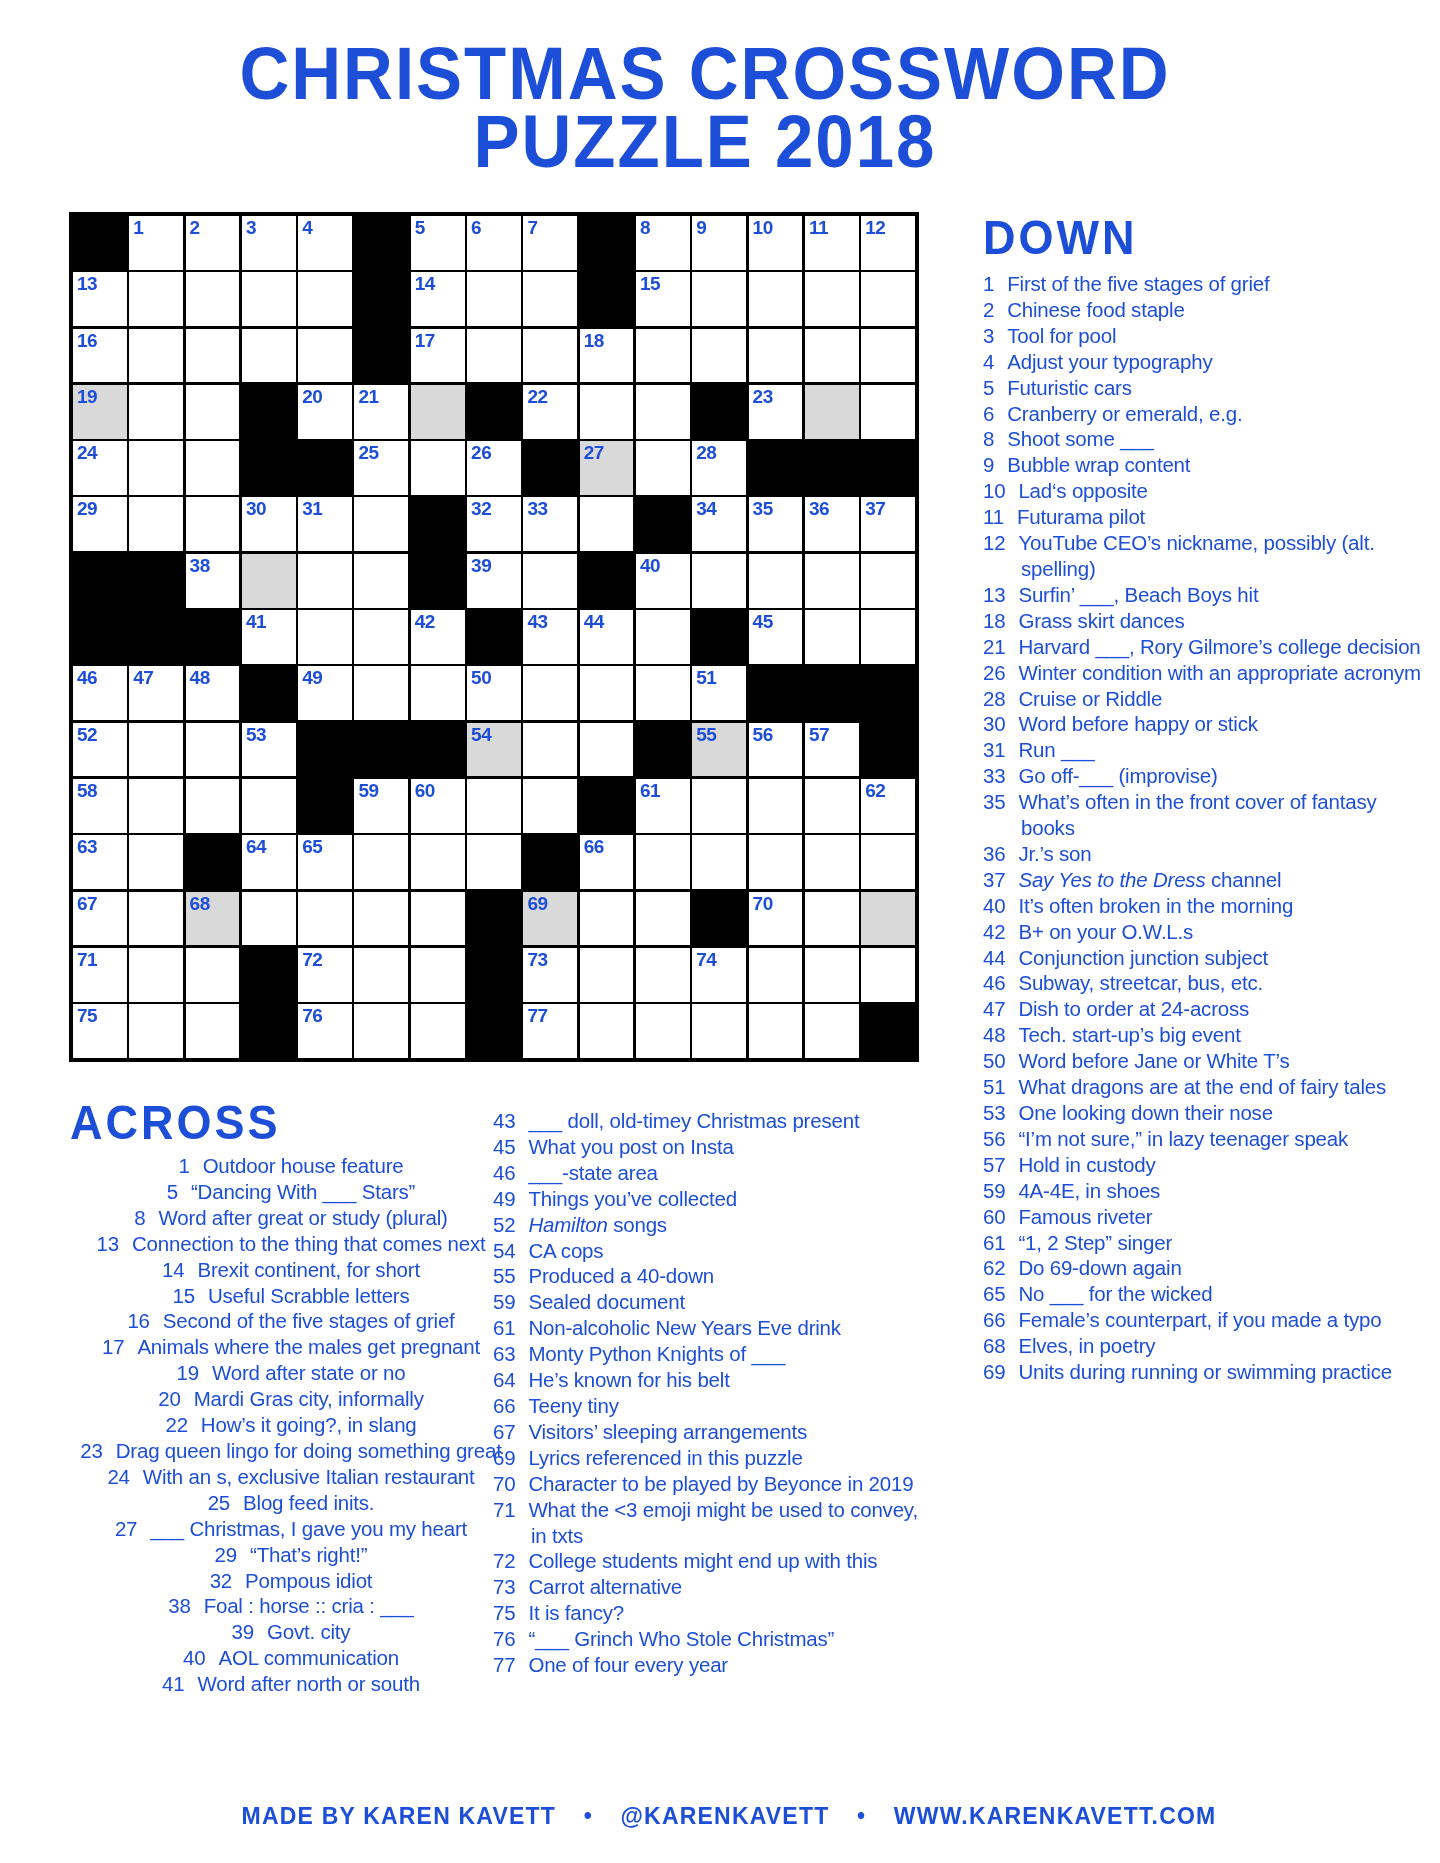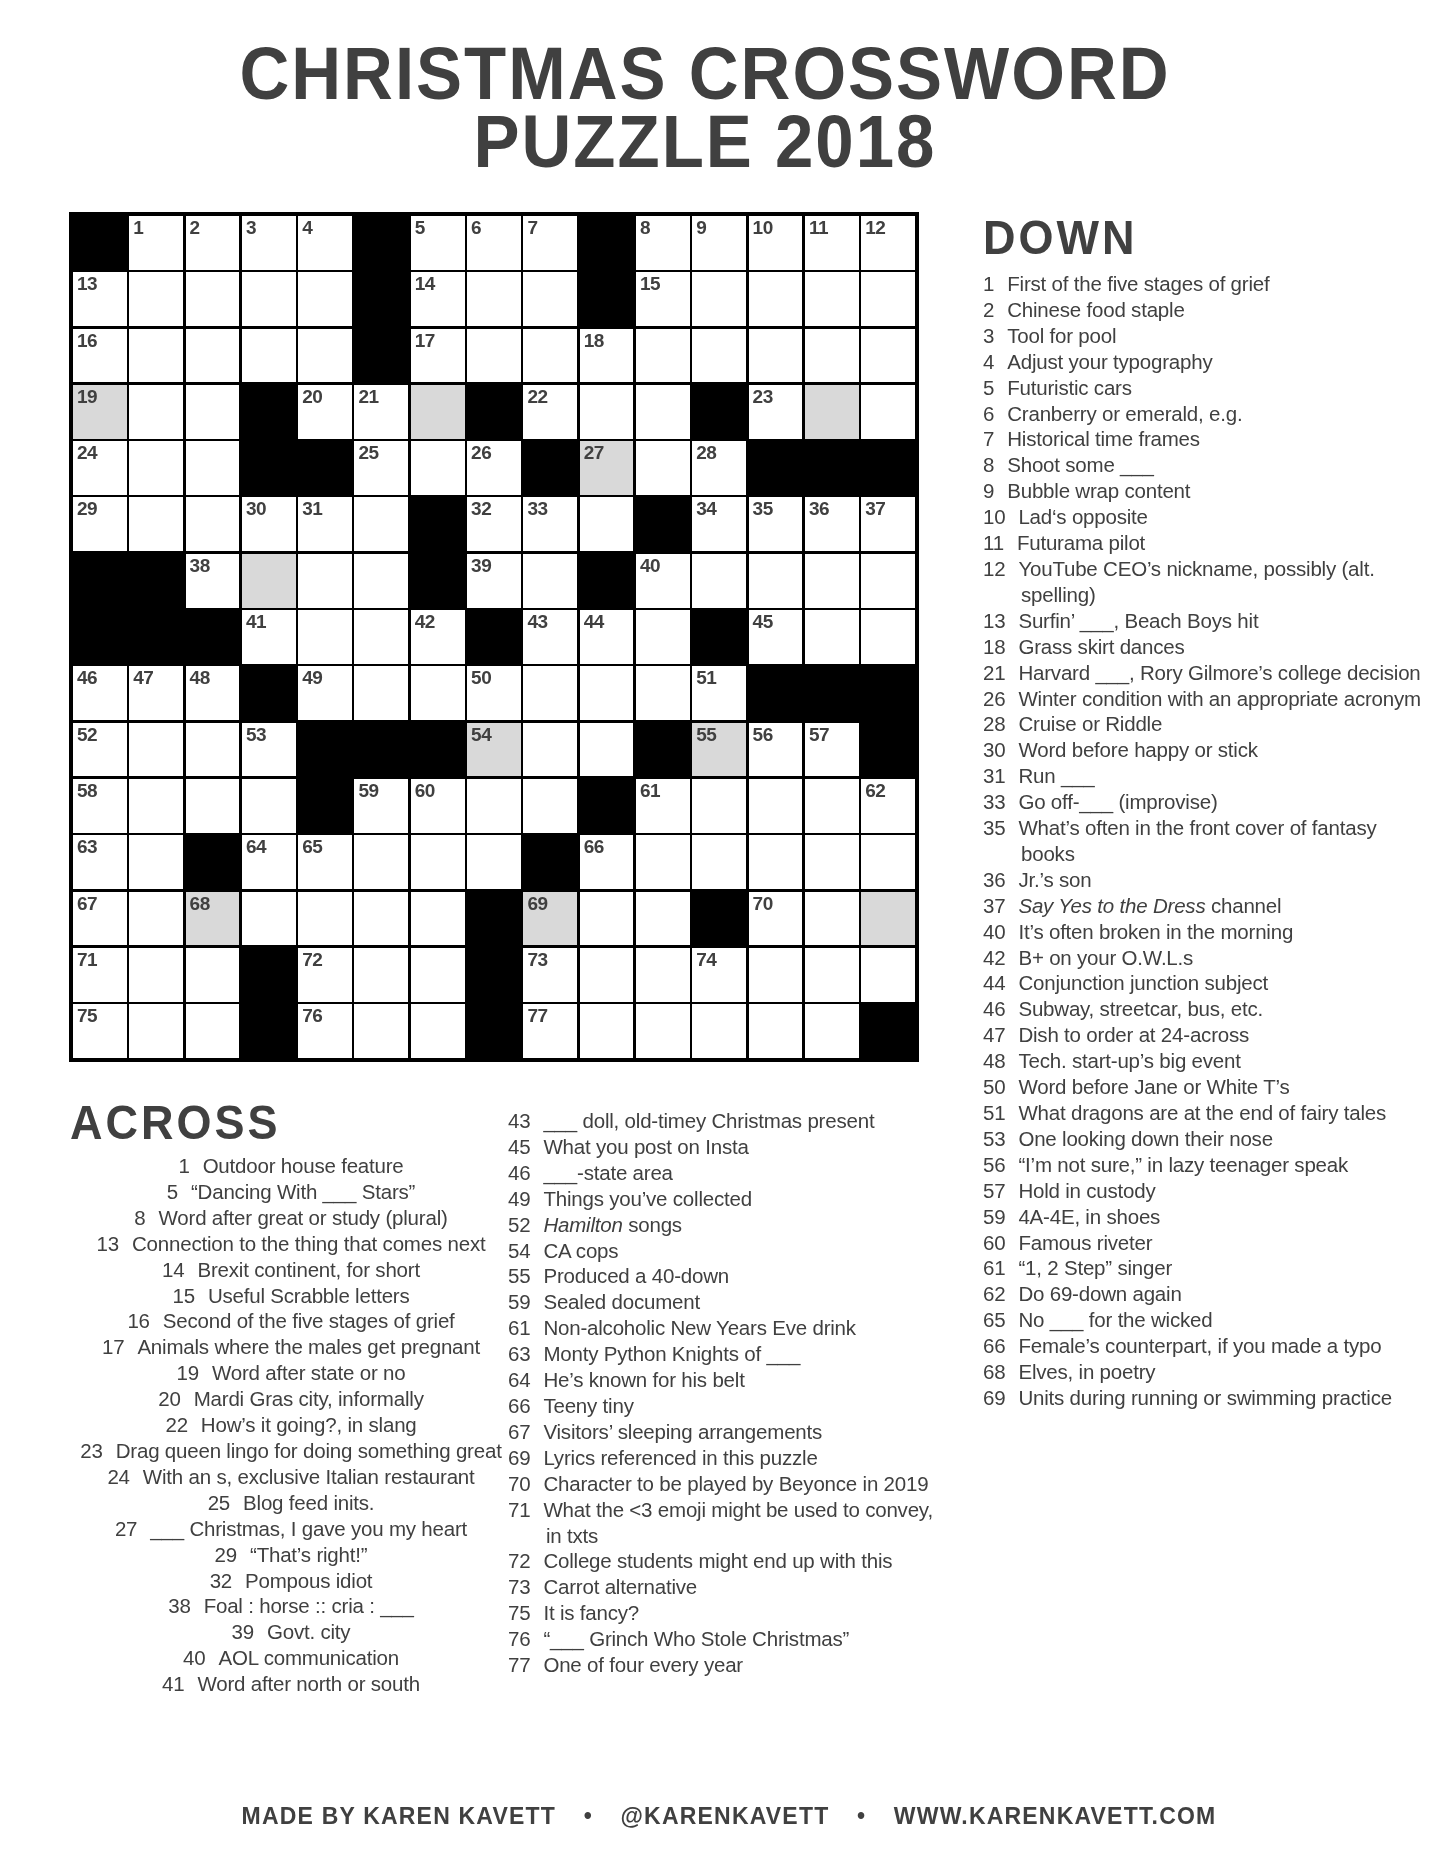--- a/index.html
+++ b/index.html
@@ -1,17 +1,17 @@
 <!DOCTYPE html>
 <html><head>
 <meta charset="utf-8">
 <style>
   html,body{margin:0;padding:0;background:#fff;}
   .page{position:relative;width:1440px;height:1863px;background:#ffffff;overflow:hidden;
-        font-family:"Liberation Sans",sans-serif;color:#404040;}
+        font-family:"Liberation Sans",sans-serif;color:#1d4ed8;}
 
   
   .title{position:absolute;top:40px;left:0;width:1410px;text-align:center;
          font-weight:bold;font-size:69px;line-height:64px;letter-spacing:2px;
          transform:scaleY(1.07);transform-origin:top center;}
   .title span{display:block;}
 
   
   .grid{position:absolute;left:69px;top:212px;width:850px;height:850px;
         background:#000;display:grid;grid-template-columns:repeat(15,1fr);
@@ -28,21 +28,21 @@
 
   
   .clues{font-size:20.5px;line-height:25.9px;font-weight:normal;letter-spacing:-0.2px;}
   .clue{padding-left:38px;text-indent:-38px;}
   .clue .n{margin-right:13px;}
 
   .down-section{position:absolute;left:955px;top:214px;width:442px;margin-left:28px;}
   .down-section .clues{margin-top:12px;}
   .across-header{position:absolute;left:70px;top:1099px;}
   .across-list{position:absolute;left:70px;top:1153px;width:442px;text-align:center;}
-  .mid-list{position:absolute;left:508px;top:1108px;width:432px;}
+  .mid-list{position:absolute;left:493px;top:1108px;width:432px;}
 
   
   .footer{position:absolute;left:0;top:1803px;width:1458px;text-align:center;
           font-weight:bold;font-size:23px;letter-spacing:1.2px;}
   .footer .sep{margin:0 20px;}
 </style>
 </head>
 <body>
 
 <div class="page">
@@ -436,21 +436,20 @@
 
   <div class="down-section">
     <div class="header">DOWN</div>
     <div class="clues">
         <div class="clue"><span class="n">1</span>First of the five stages of grief</div>
         <div class="clue"><span class="n">2</span>Chinese food staple</div>
         <div class="clue"><span class="n">3</span>Tool for pool</div>
         <div class="clue"><span class="n">4</span>Adjust your typography</div>
         <div class="clue"><span class="n">5</span>Futuristic cars</div>
         <div class="clue"><span class="n">6</span>Cranberry or emerald, e.g.</div>
-        <div class="clue"><span class="n">7</span>Historical time frames</div>
         <div class="clue"><span class="n">8</span>Shoot some ___</div>
         <div class="clue"><span class="n">9</span>Bubble wrap content</div>
         <div class="clue"><span class="n">10</span>Lad‘s opposite</div>
         <div class="clue"><span class="n">11</span>Futurama pilot</div>
         <div class="clue"><span class="n">12</span>YouTube CEO’s nickname, possibly (alt. spelling)</div>
         <div class="clue"><span class="n">13</span>Surfin’ ___, Beach Boys hit</div>
         <div class="clue"><span class="n">18</span>Grass skirt dances</div>
         <div class="clue"><span class="n">21</span>Harvard ___, Rory Gilmore’s college decision</div>
         <div class="clue"><span class="n">26</span>Winter condition with an appropriate acronym</div>
         <div class="clue"><span class="n">28</span>Cruise or Riddle</div>

